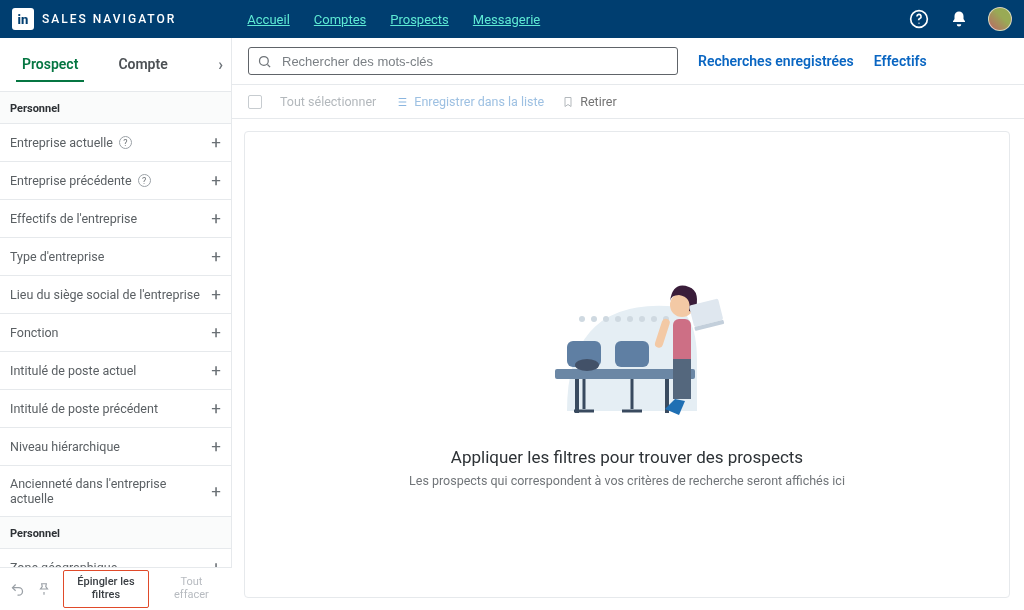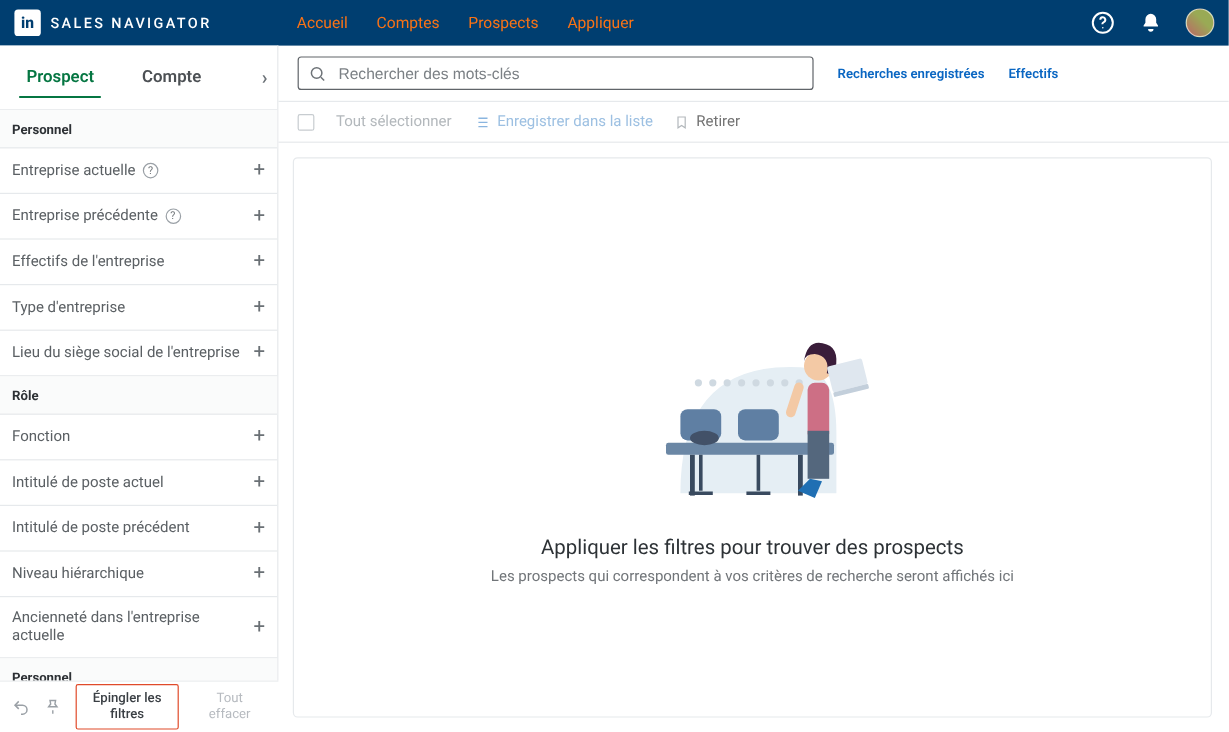--- a/index.html
+++ b/index.html
@@ -52,21 +52,21 @@
     border-radius:3px; font-weight:800; font-size:13px;
     display:flex; align-items:center; justify-content:center;
   }
   .logo-text {
     letter-spacing:2px; font-size:12px; font-weight:500; color:#fff;
   }
   .nav {
     display:flex; gap:24px; margin-left:36px; flex:1;
   }
   .nav-item {
-    color:#f97316; font-size:13px; cursor:pointer;
+    color:#5eead4; font-size:13px; cursor:pointer;text-decoration:underline;
   }
   .header-icons { display:flex; gap:18px; align-items:center; }
   .hicon {
     width:22px; height:22px; display:flex; align-items:center; justify-content:center;
     color:#fff; cursor:pointer;
   }
   .avatar {
     width:24px; height:24px; border-radius:50%;
     background:linear-gradient(45deg,#b66,#9a5 60%); border:1px solid rgba(255,255,255,.6);
   }
@@ -142,21 +142,21 @@
   }
   .search-box {
     flex:0 0 430px; display:flex; align-items:center; gap:8px;
     height:28px; border:1px solid #606469; border-radius:3px;
     padding:0 8px; color:#6e7378;
   }
   .search-box input {
     border:none; outline:none; flex:1; font-size:13px; color:#474b4f; background:transparent;
   }
   .search-box input::placeholder { color:#7b8085; }
-  .link { color:var(--ln-blue); font-size:11px; font-weight:600; cursor:pointer; }
+  .link { color:var(--ln-blue); font-size:14px; font-weight:600; cursor:pointer; }
 
   .action-row {
     display:flex; align-items:center; gap:18px;
     padding:9px 16px; border-bottom:1px solid var(--light-border);
     color:#b3b8bc; font-size:12.5px;
   }
   .action-row .cb {
     width:14px; height:14px; border:1.5px solid #c7ccd0; border-radius:2px;
   }
   .act { display:flex; align-items:center; gap:6px; color:#737373; }
@@ -180,21 +180,21 @@
 
 <div class="header">
   <div class="logo-box">
     <div class="logo-in">in</div>
     <div class="logo-text">SALES NAVIGATOR</div>
   </div>
   <div class="nav">
     <div class="nav-item">Accueil</div>
     <div class="nav-item">Comptes</div>
     <div class="nav-item">Prospects</div>
-    <div class="nav-item">Appliquer</div>
+    <div class="nav-item">Messagerie</div>
   </div>
   <div class="header-icons">
     <div class="hicon">
       <svg width="20" height="20" viewBox="0 0 24 24" fill="none" stroke="#fff" stroke-width="2">
           <circle cx="12" cy="12" r="10"></circle>
           <path d="M9.5 9a2.5 2.5 0 1 1 3.5 2.3c-.9.4-1.5 1-1.5 2.2"></path>
           <circle cx="12" cy="17" r=".8" fill="#fff" stroke="none"></circle>
         </svg>
     </div>
     <div class="hicon">
@@ -244,21 +244,20 @@
           </span>
         <span class="plus">+</span>
       </div>
       <div class="filter-row">
         <span class="filter-label">
             <span>Lieu du siège social de l'entreprise</span>
           </span>
         <span class="plus">+</span>
       </div>
 
-      <div class="section-title">Rôle</div>
 
       <div class="filter-row">
         <span class="filter-label">
             <span>Fonction</span>
           </span>
         <span class="plus">+</span>
       </div>
       <div class="filter-row">
         <span class="filter-label">
             <span>Intitulé de poste actuel</span>

